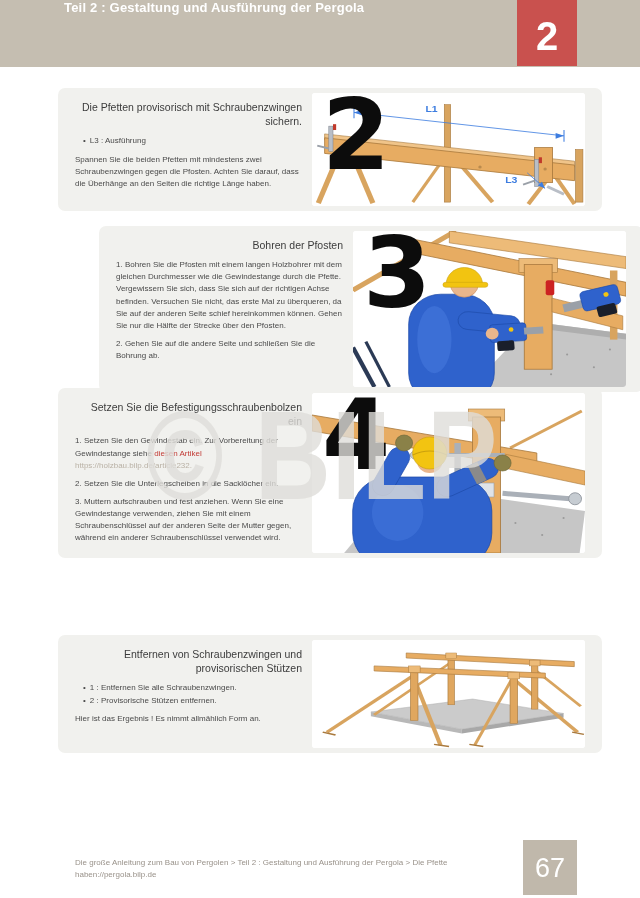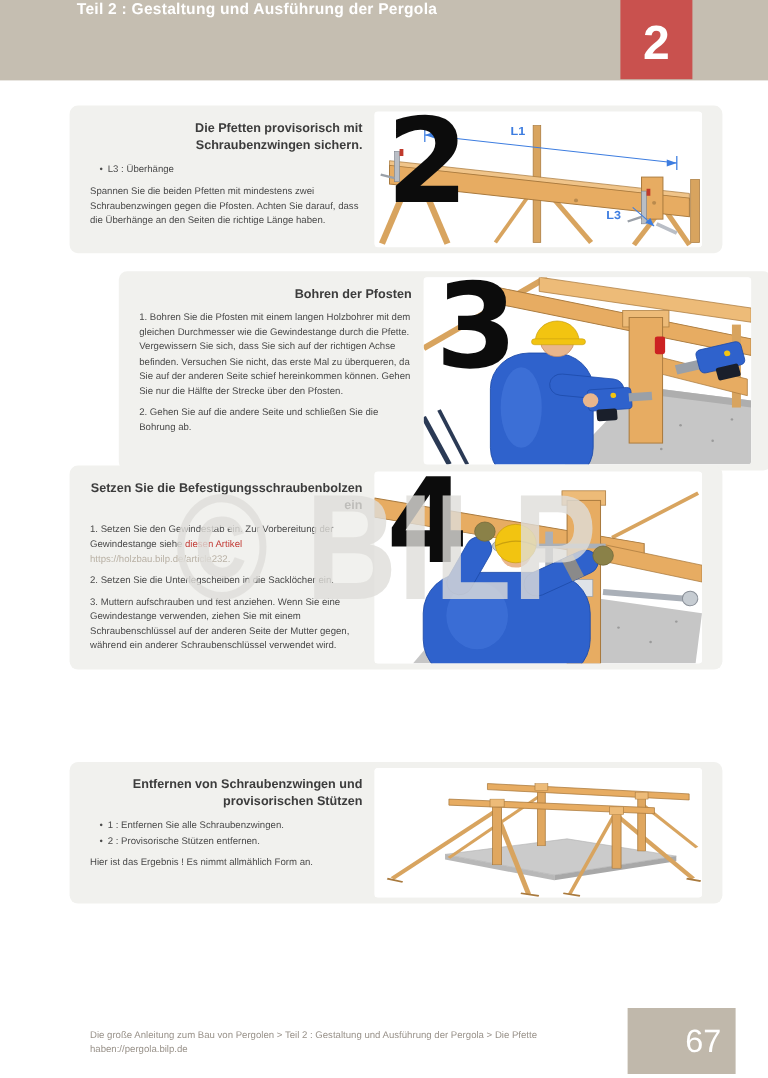--- a/index.html
+++ b/index.html
@@ -21,21 +21,21 @@
   }
   
   .card{
     position:absolute;left:58px;width:544px;background:#f1f1ee;border-radius:7px;
     display:flex;box-sizing:border-box;
   }
   .card-text{
     width:254px;box-sizing:border-box;padding:10px 10px 8px 17px;color:#4a4a4a;
   }
   .card-text h2{
-    margin:2px 0 7px 0;font-size:10.5px;font-weight:bold;color:#3c3c3c;text-align:right;line-height:1.35;
+    margin:2px 0 7px 0;font-size:10.5px;font-weight:normal;color:#3c3c3c;text-align:right;line-height:1.35;
   }
   .card-text p{margin:6px 0 0 0;font-size:8px;line-height:1.52;}
   .card-text ul{margin:4px 0 2px 0;padding:0 0 0 8px;list-style:none;font-size:8px;line-height:1.55;}
   .card-text ul li::before{content:"•";margin-right:4px;color:#4a4a4a;}
   .link-red{color:#c23b35;margin-top:16px;}
   .link-gray{color:#b9b1a5;}
   .card-media{
     flex:1;position:relative;background:#ffffff;border-radius:3px;
     margin:5px 17px 5px 0;overflow:hidden;
   }
@@ -49,39 +49,39 @@
     position:absolute;left:146px;top:384px;z-index:5;pointer-events:none;
     font-size:112px;font-weight:bold;letter-spacing:1px;color:rgba(223,221,217,0.8);
     transform:scale(0.94,1.12);transform-origin:top left;white-space:nowrap;
   }
   
   .footer-text{
     position:absolute;left:75px;top:857px;width:430px;font-size:8px;line-height:1.5;color:#99928a;
   }
   .page-num{
     position:absolute;left:523px;top:840px;width:54px;height:55px;background:#c0b8ab;
-    color:#ffffff;font-size:27px;text-align:center;line-height:57px;font-weight:normal;padding-left:36px;
+    color:#ffffff;font-size:27px;text-align:center;line-height:57px;font-weight:normal;
   }
   .dim-label{font:bold 10px "Liberation Sans",sans-serif;fill:#3d7de0;}
 </style>
 </head>
 <body>
 
 <div class="page">
 
   <header class="band">
     <h1>Teil 2 : Gestaltung und Ausführung der Pergola</h1>
   </header>
   <div class="chapter">2</div>
 
   <section class="card" style="top:88px;height:123px;">
     <div class="card-text">
       <h2>Die Pfetten provisorisch mit Schraubenzwingen sichern.</h2>
       <ul>
-        <li>L3 : Überhänge</li>
+        <li>L3 : Ausführung</li>
       </ul>
       <p>Spannen Sie die beiden Pfetten mit mindestens zwei Schraubenzwingen gegen die Pfosten. Achten Sie darauf, dass die Überhänge an den Seiten die richtige Länge haben.</p>
     </div>
     <figure class="card-media" style="margin:5px 17px 5px 0;">
       <svg viewBox="0 0 260 116" preserveAspectRatio="none">
         <rect x="0" y="0" width="260" height="116" fill="#ffffff"></rect>
 
         <line x1="30" y1="52" x2="6" y2="113" stroke="#d8a45f" stroke-width="5"></line>
         <line x1="34" y1="52" x2="58" y2="113" stroke="#d8a45f" stroke-width="5"></line>
         <line x1="226" y1="86" x2="206" y2="114" stroke="#d8a45f" stroke-width="4"></line>

